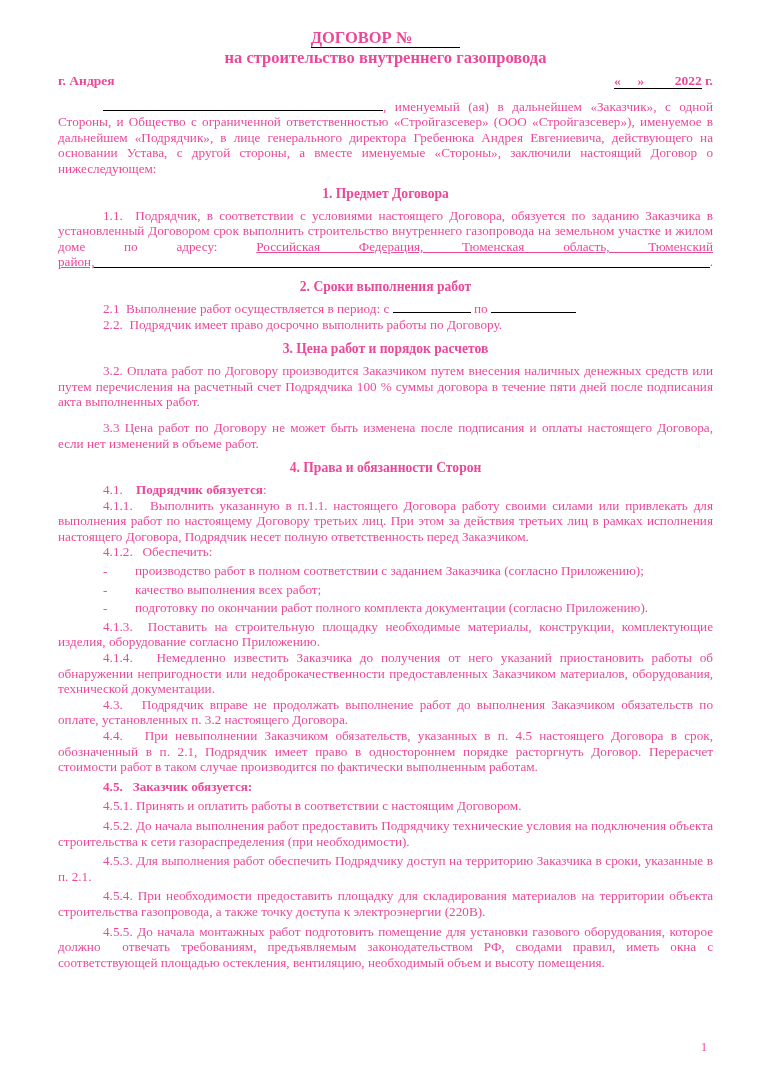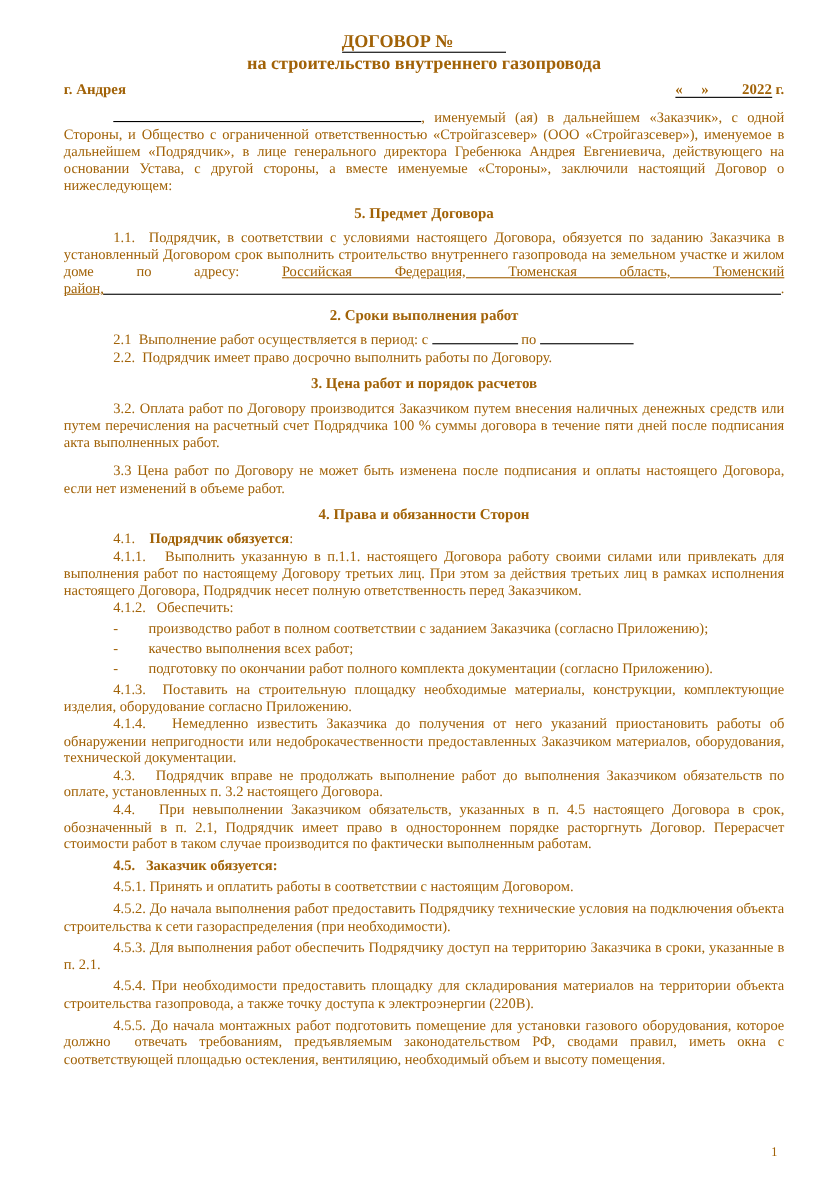--- a/index.html
+++ b/index.html
@@ -1,20 +1,20 @@
 <!DOCTYPE html>
 <html><head>
 <meta charset="utf-8">
 <style>
   * { margin:0; padding:0; box-sizing:border-box; }
   html,body { background:#ffffff; }
   .page {
     position:relative;
     width:763px; height:1080px;
-    background:#ffffff; color:#a16207;
+    background:#ffffff; color:#ec4899;
     font-family:"Liberation Serif","DejaVu Serif",serif;
     font-size:13.2px; line-height:15.6px;
     padding:28px 50px 0 58px;
     overflow:hidden;
   }
   p { text-align:justify; text-indent:45px; }
   b, .bold { font-weight:bold; }
   .doc-title { text-align:center; font-weight:bold; font-size:16.5px; line-height:20px; }
   .title-underline { border-bottom:1.4px solid #000; padding-right:48px; }
   .meta-row { display:flex; justify-content:space-between; font-weight:bold; font-size:13.5px; margin-top:5px; }
@@ -45,21 +45,21 @@
     <div>на строительство внутреннего газопровода</div>
   </div>
 
   <div class="meta-row">
     <span>г. Андрея</span>
     <span><span class="date-underlined">«&nbsp;&nbsp;&nbsp;&nbsp;&nbsp;»&nbsp;&nbsp;&nbsp;&nbsp;&nbsp;&nbsp;&nbsp;&nbsp;&nbsp;2022</span><span>&nbsp;г.</span></span>
   </div>
 
   <p class="preamble"><span class="blank w280"></span><span>, именуемый (ая) в дальнейшем «Заказчик», с одной Стороны, и Общество с ограниченной ответственностью «Стройгазсевер» (ООО «Стройгазсевер»), именуемое в дальнейшем «Подрядчик», в лице генерального директора Гребенюка Андрея Евгениевича, действующего на основании Устава, с другой стороны, а вместе именуемые «Стороны», заключили настоящий Договор о нижеследующем:</span></p>
 
-  <h2 class="section">5. Предмет Договора</h2>
+  <h2 class="section">1. Предмет Договора</h2>
   <p class="justify-last"><span>1.1.&nbsp; Подрядчик, в соответствии с условиями настоящего Договора, обязуется по заданию Заказчика в установленный Договором срок выполнить строительство внутреннего газопровода на земельном участке и жилом доме по адресу: </span><span class="ul">Российская Федерация, Тюменская область, Тюменский</span></p>
   <div class="addr-line">
       <span class="ul">район,</span>
       <span class="fill"></span>
       <span>.</span>
     </div>
 
   <h2 class="section">2. Сроки выполнения работ</h2>
   <p><span>2.1&nbsp; Выполнение работ осуществляется в период: с</span> <span class="blank w78"></span> <span>по</span> <span class="blank w85"></span></p>
   <p>2.2.&nbsp; Подрядчик имеет право досрочно выполнить работы по Договору.</p>

